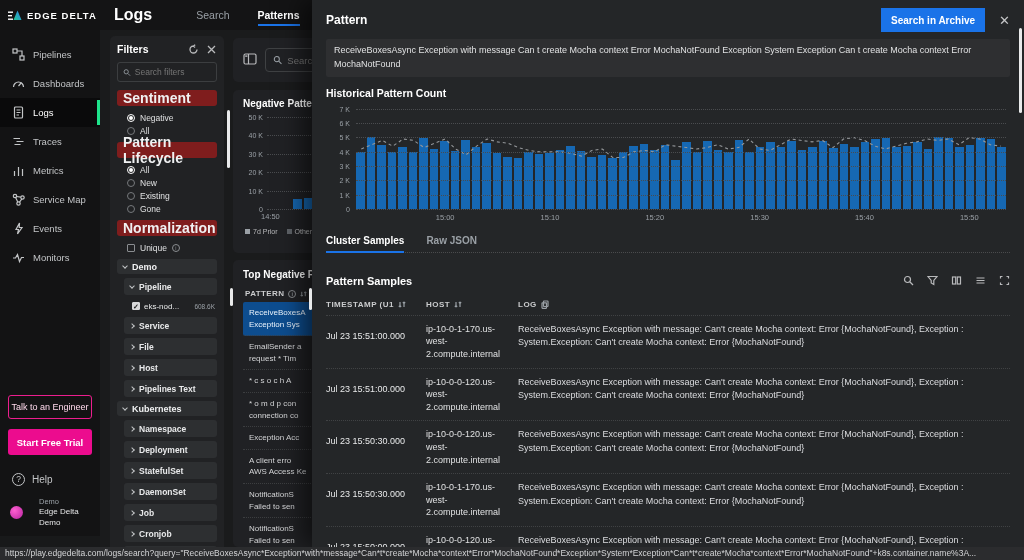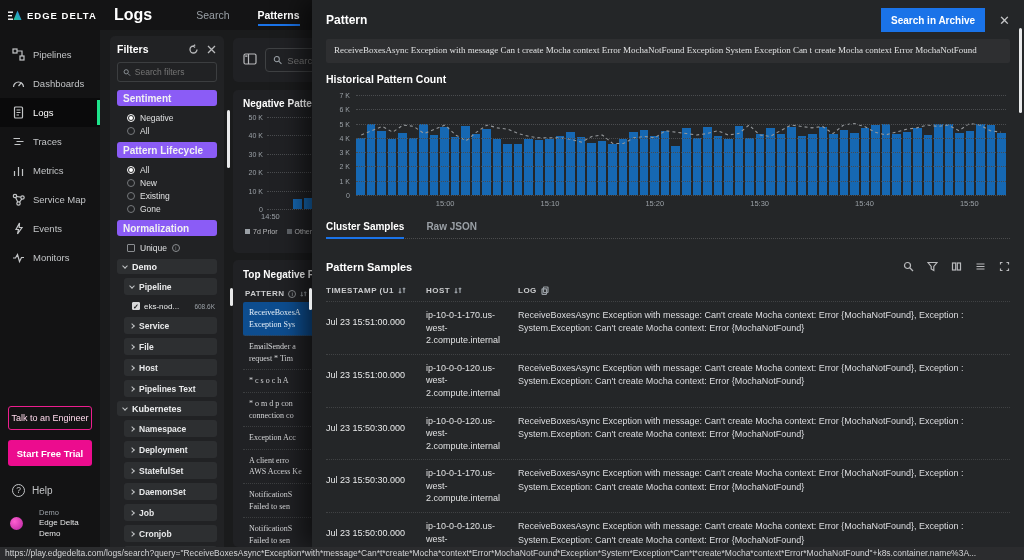--- a/index.html
+++ b/index.html
@@ -3,24 +3,24 @@
 <meta charset="utf-8">
 <style>
   * { margin:0; padding:0; box-sizing:border-box; }
   html,body { width:1024px; height:560px; }
   body {
     position:relative; overflow:hidden;
     background:#18191a; color:#e4e5e6;
     font-family:"Liberation Sans", sans-serif;
     font-size:10px;
   }
-  .mono { font-family:Liberation Serif, serif; }
+  .mono { font-family:Liberation Sans, sans-serif; }
 
   
-  .sidebar { position:absolute; left:0; top:0; width:100px; bottom:13px; background:#131314; display:flex; flex-direction:column; z-index:2;justify-content:center; }
+  .sidebar { position:absolute; left:0; top:0; width:100px; bottom:24px; background:#131314; display:flex; flex-direction:column; z-index:2;justify-content:center; }
   .logo-row { height:30px; display:flex; align-items:center; padding-left:8px; gap:4px; }
   .logo-text { font-size:9.5px; font-weight:bold; letter-spacing:1px; color:#fff; white-space:nowrap; }
   .nav { margin-top:10px; }
   .nav-item { position:relative; height:29px; display:flex; align-items:center; gap:8px; padding-left:12px; color:#c3c5c7; cursor:pointer; }
   .nav-item .lbl { font-size:9.5px; }
   .nav-item.active { background:#0a0a0b; color:#fff; }
   .nav-item.active::after { content:""; position:absolute; right:0; top:2px; bottom:2px; width:3px; background:#1ee38b; }
   .nav-icon { width:13px; height:13px; flex:0 0 13px; }
   .nav-icon svg { width:13px; height:13px; stroke:#c3c5c7; fill:none; stroke-width:1.2; }
   .side-spacer { flex:1; }
@@ -45,21 +45,21 @@
   .workspace { position:absolute; left:100px; top:30px; right:0; bottom:13px; background:#1a1b1c; }
 
   
   .filters-panel { position:absolute; left:10px; top:6px; width:114px; bottom:0; background:#212224; border-radius:5px 5px 0 0; padding:7px 7px 0; overflow:hidden; }
   .filters-head { display:flex; align-items:center; margin-bottom:7px; }
   .filters-title { font-size:10.5px; font-weight:bold; color:#fff; flex:1; }
   .f-ic { width:11px; height:11px; color:#b9babc; cursor:pointer; margin-left:7px; }
   .f-ic svg { width:11px; height:11px; stroke:#b9babc; fill:none; stroke-width:1.3; }
   .f-search { display:flex; align-items:center; gap:4px; border:1px solid #3c3e40; border-radius:3px; height:20px; padding:0 5px; margin-bottom:8px; }
   .f-search input { background:transparent; border:none; outline:none; color:#cfd0d2; font-size:8.5px; width:100%; font-family:"Liberation Sans",sans-serif; }
-  .sec-head { background:#8b5cf6; border-radius:3px; height:16px; display:flex; align-items:center; padding:0 6px; font-size:10px; font-weight:bold; color:#f0f1f2; margin:5px 0 5px; cursor:pointer; }
+  .sec-head { background:#7f1d1d; border-radius:3px; height:16px; display:flex; align-items:center; padding:0 6px; font-size:14px; font-weight:bold; color:#f0f1f2; margin:5px 0 5px; cursor:pointer; }
   .radio-row { display:flex; align-items:center; gap:5px; height:13px; padding-left:10px; color:#dfe0e1; font-size:8.5px; cursor:pointer; }
   .radio { width:8px; height:8px; border:1.2px solid #76797c; border-radius:50%; flex:0 0 8px; position:relative; }
   .radio.sel { border-color:#fff; }
   .radio.sel::after { content:""; position:absolute; inset:1px; background:#fff; border-radius:50%; }
   .chk-row { display:flex; align-items:center; gap:5px; height:14px; padding-left:10px; color:#dfe0e1; font-size:8.5px; cursor:pointer; }
   .chk { width:8px; height:8px; border:1.2px solid #8a8d90; border-radius:1px; flex:0 0 8px; }
   .chk.on { background:#d7d8d9; border-color:#d7d8d9; color:#1a1a1a; font-size:7px; line-height:8px; text-align:center; font-weight:bold; }
   .info-ic { width:8px; height:8px; border:1px solid #8a8d90; border-radius:50%; font-size:5.5px; color:#8a8d90; display:inline-flex; align-items:center; justify-content:center; }
   .tree-head { display:flex; align-items:center; gap:5px; height:15px; font-size:9px; font-weight:bold; color:#f0f1f2; background:#2d2f31; border-radius:3px; padding:0 6px; margin:4px 0; cursor:pointer; }
   .tree-sub { margin-left:7px; }

